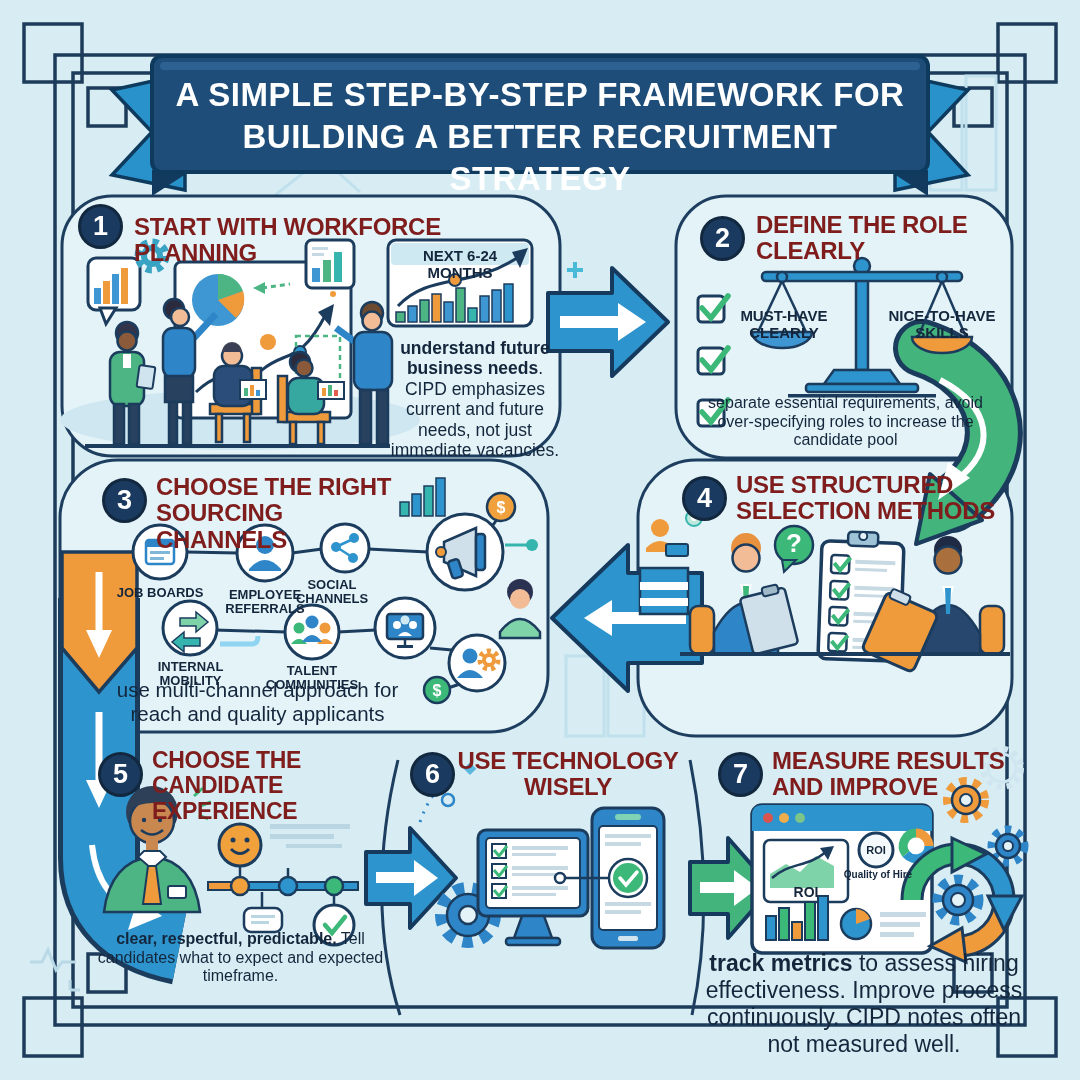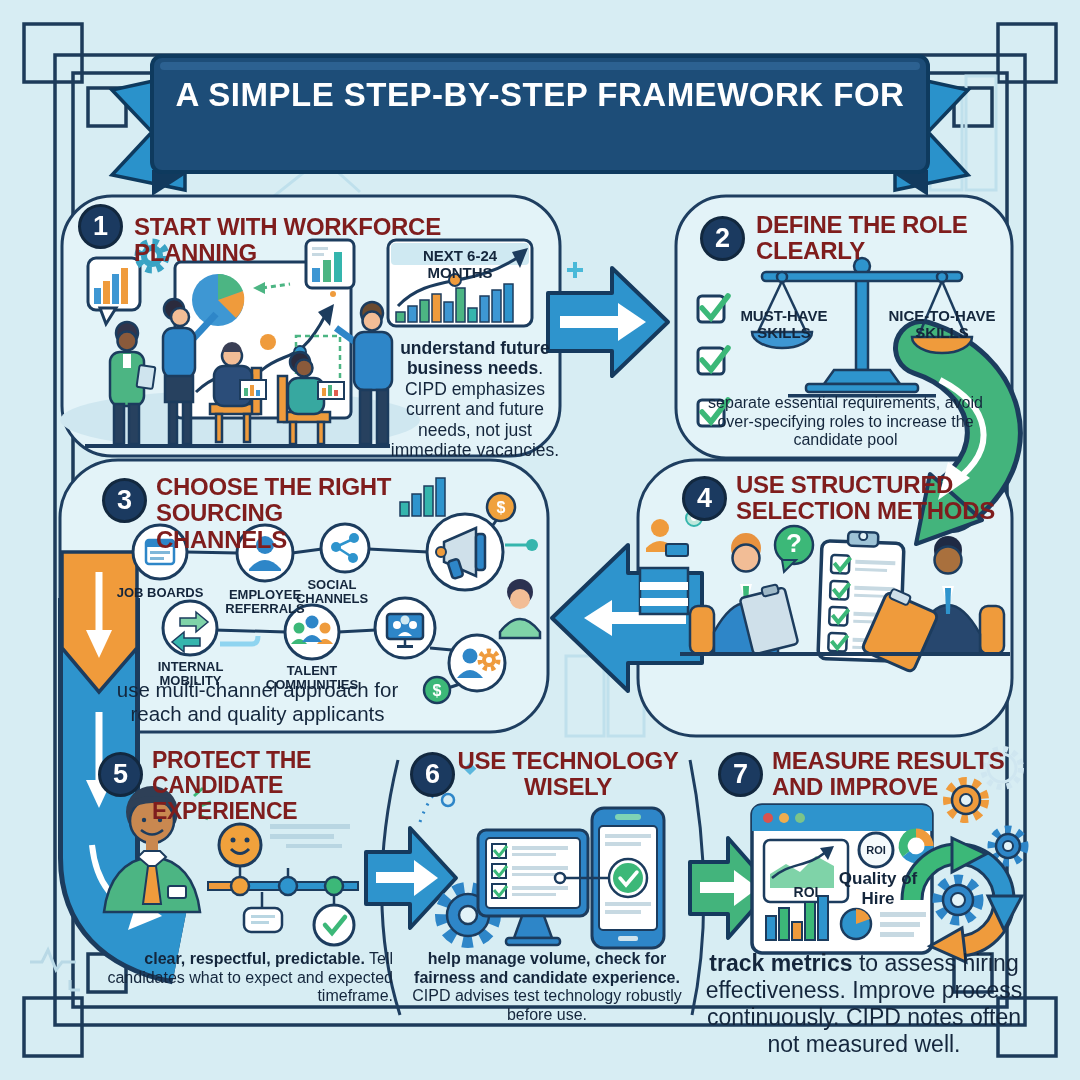--- a/index.html
+++ b/index.html
@@ -14,21 +14,21 @@
          font-size:27px;font-weight:bold;box-sizing:border-box;}
   .title{font-size:24px;font-weight:bold;color:#7f1d1d;line-height:1.1;letter-spacing:-0.3px;}
   .cap{font-size:16px;color:#14263c;text-align:center;line-height:1.17;}
   .cap .b{font-weight:bold;}
   .lbl{font-size:13px;font-weight:bold;color:#14263c;text-align:center;line-height:1.08;}
   .scale-lbl{font-size:15px;font-weight:bold;color:#14263c;text-align:center;line-height:1.1;}
   .card-lbl{font-size:15px;font-weight:bold;color:#14263c;text-align:center;}
   .qmark{font-size:26px;font-weight:bold;color:#fff;text-align:center;}
   .roi-sm{font-size:11px;font-weight:bold;color:#14263c;text-align:center;}
   .roi-md{font-size:14px;font-weight:bold;color:#14263c;text-align:center;}
-  .quality{font-size:17px;font-weight:bold;color:#14263c;text-align:center;}
+  .quality{font-size:10px;font-weight:bold;color:#14263c;text-align:center;}
   .dollar{font:bold 16px "Liberation Sans",sans-serif;fill:#fff;text-anchor:middle;}
 </style>
 </head>
 <body>
 
 <div id="canvas">
 
 <svg id="art" width="1080" height="1080" viewBox="0 0 1080 1080">
 
   <rect x="0" y="0" width="1080" height="1080" fill="#d7edf3"></rect>
@@ -614,37 +614,38 @@
     <g>
       <circle cx="958" cy="900" r="20" stroke="#2e86c8" stroke-width="11" stroke-dasharray="8 7" fill="none"></circle>
       <circle cx="958" cy="900" r="15" fill="#2e86c8" stroke="#1c3c5e" stroke-width="2.5"></circle>
       <circle cx="958" cy="900" r="7" fill="#e3f3f8" stroke="#1c3c5e" stroke-width="2"></circle>
     </g>
   </g>
 </svg>
 
 <div class="abs ribbon-text">
   <div>A SIMPLE STEP-BY-STEP FRAMEWORK FOR</div>
+  <div>BUILDING A BETTER RECRUITMENT STRATEGY</div>
 </div>
 
 <div class="abs badge" style="left:78px;top:204px;">1</div>
 <div class="abs title" style="left:134px;top:214px;width:430px;">
   <div>START WITH WORKFORCE PLANNING</div>
 </div>
 <div class="abs card-lbl" style="left:391px;top:247px;width:138px;">NEXT 6-24 MONTHS</div>
 <div class="abs cap" style="left:385px;top:338px;width:180px;font-size:17.5px;">
   <span class="b">understand future business needs</span><span>. CIPD emphasizes current and future needs, not just immediate vacancies.</span>
 </div>
 
 <div class="abs badge" style="left:700px;top:216px;">2</div>
 <div class="abs title" style="left:756px;top:212px;width:250px;">
   <div>DEFINE THE ROLE</div>
   <div>CLEARLY</div>
 </div>
-<div class="abs scale-lbl" style="left:728px;top:308px;width:112px;">MUST-HAVE SKILLS</div>
+<div class="abs scale-lbl" style="left:728px;top:308px;width:112px;">MUST-HAVE CLEARLY</div>
 <div class="abs scale-lbl" style="left:878px;top:308px;width:128px;">NICE-TO-HAVE SKILLS</div>
 <div class="abs cap" style="left:688px;top:394px;width:315px;">separate essential requirements, avoid over-specifying roles to increase the candidate pool</div>
 
 <div class="abs badge" style="left:102px;top:478px;">3</div>
 <div class="abs title" style="left:156px;top:474px;width:250px;">
   <div>CHOOSE THE RIGHT</div>
   <div>SOURCING CHANNELS</div>
 </div>
 <div class="abs lbl" style="left:105px;top:586px;width:110px;">JOB BOARDS</div>
 <div class="abs lbl" style="left:220px;top:588px;width:90px;">EMPLOYEE REFERRALS</div>
@@ -656,34 +657,31 @@
 <div class="abs badge" style="left:682px;top:476px;">4</div>
 <div class="abs title" style="left:736px;top:472px;width:270px;">
   <div></div>
   <div>USE STRUCTURED</div>
   <div>SELECTION METHODS</div>
 </div>
 <div class="abs qmark" style="left:779px;top:528px;width:30px;">?</div>
 
 <div class="abs badge" style="left:98px;top:752px;">5</div>
 <div class="abs title" style="left:152px;top:748px;width:260px;font-size:23px;">
-  <div>PROTECT THE</div>
+  <div>CHOOSE THE</div>
   <div>CANDIDATE EXPERIENCE</div>
 </div>
-<div class="abs cap" style="left:88px;top:950px;width:305px;text-align:right;">
+<div class="abs cap" style="left:88px;top:930px;width:305px;">
   <span class="b">clear, respectful, predictable.</span><span> Tell candidates what to expect and expected timeframe.</span>
 </div>
 
 <div class="abs badge" style="left:410px;top:752px;">6</div>
 <div class="abs title" style="left:448px;top:748px;width:240px;text-align:center;">
   <div>USE TECHNOLOGY</div>
   <div>WISELY</div>
-</div>
-<div class="abs cap" style="left:402px;top:950px;width:290px;">
-  <span class="b">help manage volume, check for fairness and candidate experience.</span><span> CIPD advises test technology robustly before use.</span>
 </div>
 
 <div class="abs badge" style="left:718px;top:752px;">7</div>
 <div class="abs title" style="left:772px;top:748px;width:240px;">
   <div>MEASURE RESULTS</div>
   <div>AND IMPROVE</div>
 </div>
 <div class="abs roi-md" style="left:776px;top:884px;width:60px;">ROI</div>
 <div class="abs roi-sm" style="left:858px;top:844px;width:36px;">ROI</div>
 <div class="abs quality" style="left:826px;top:869px;width:104px;">Quality of Hire</div>

